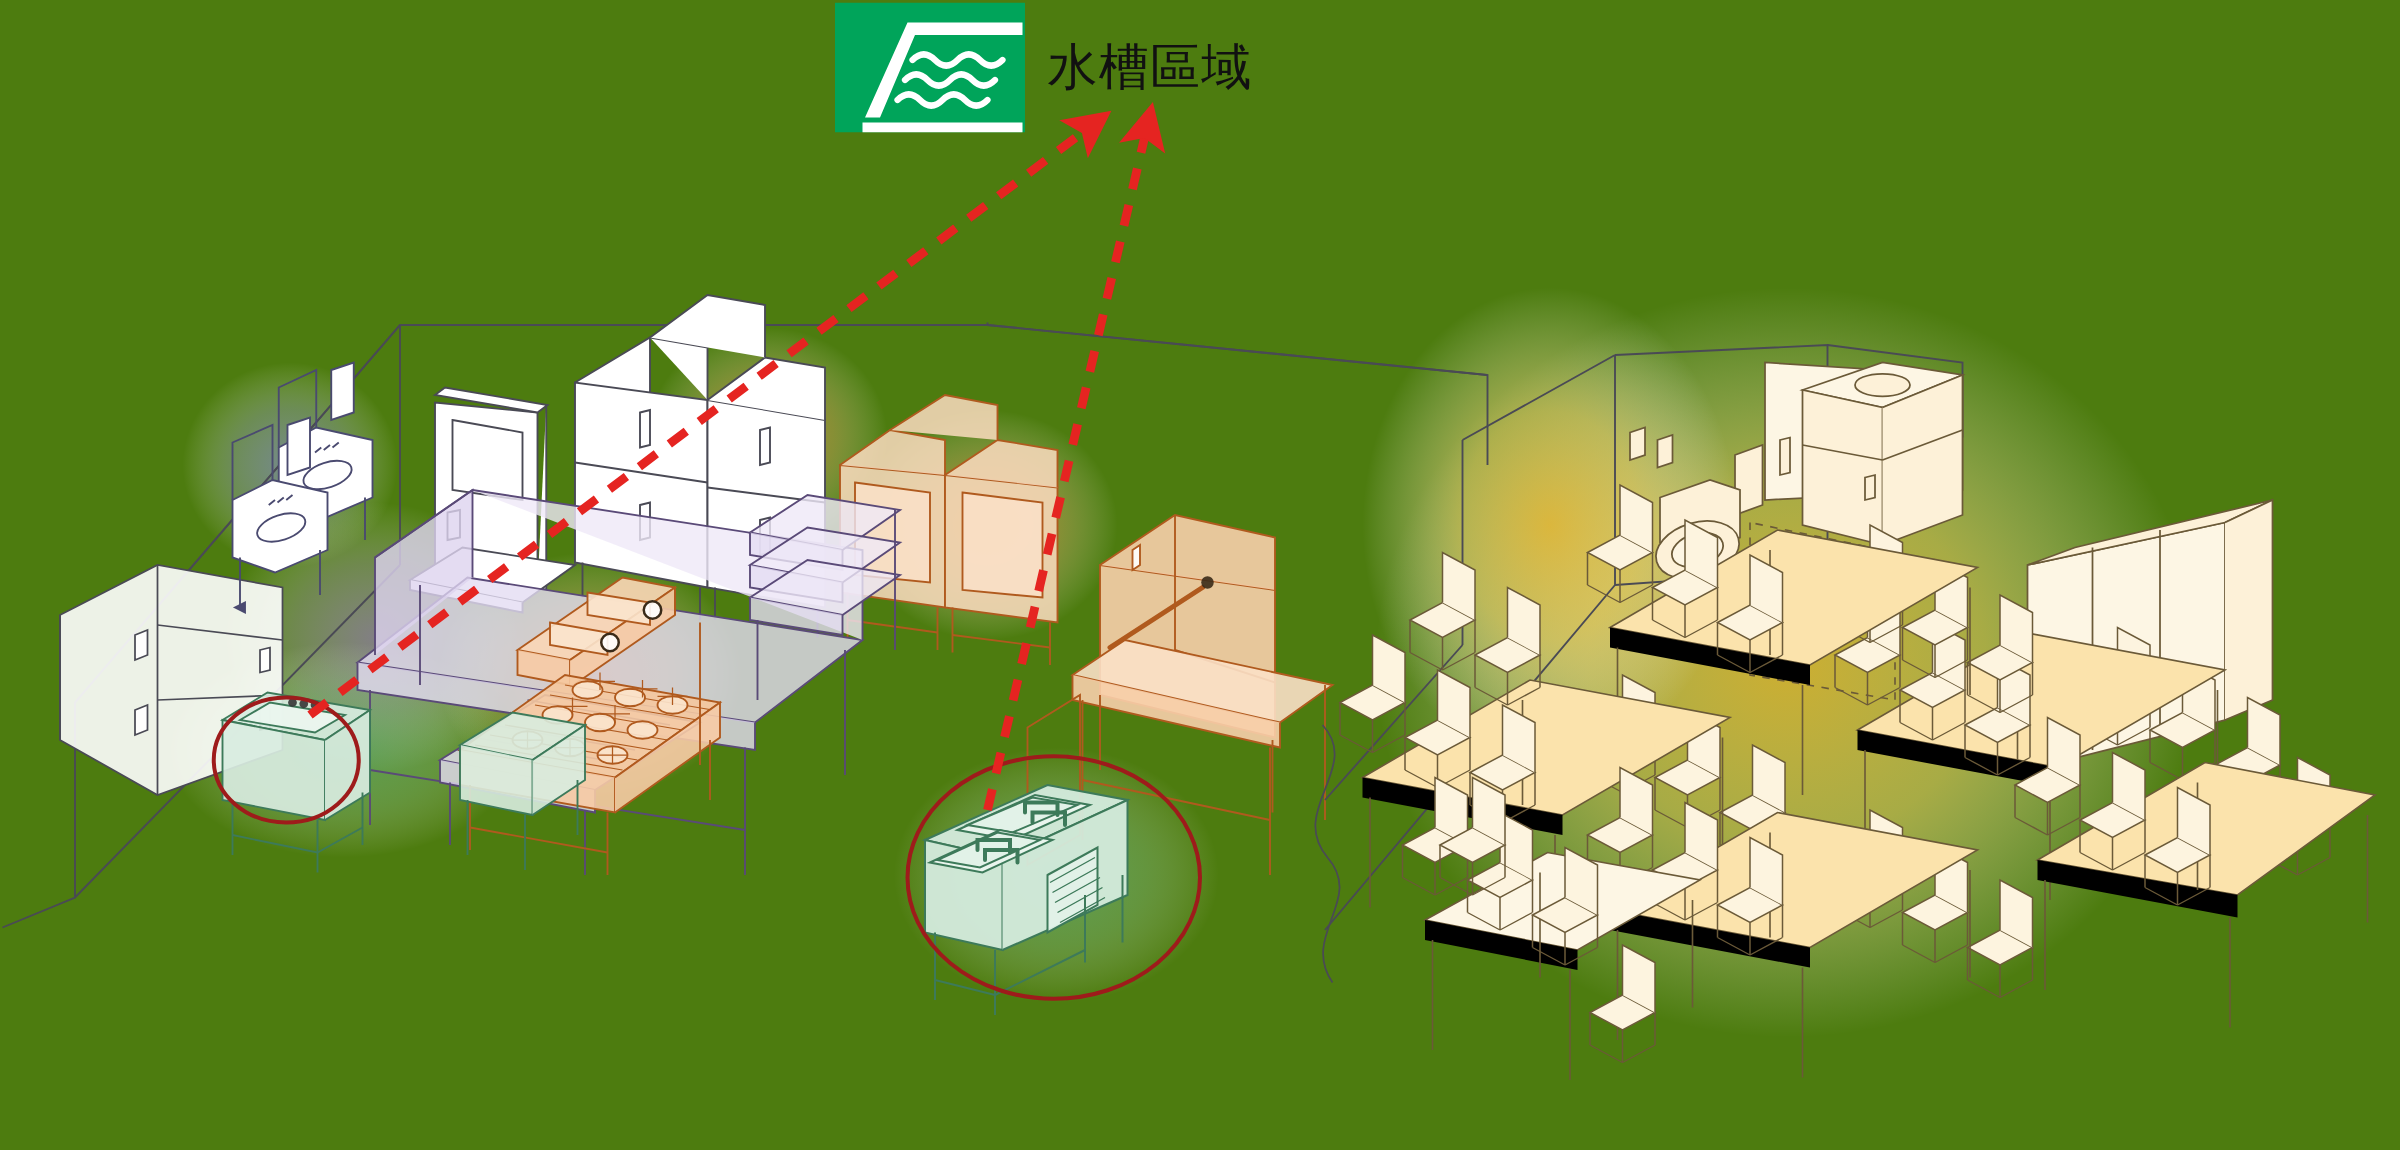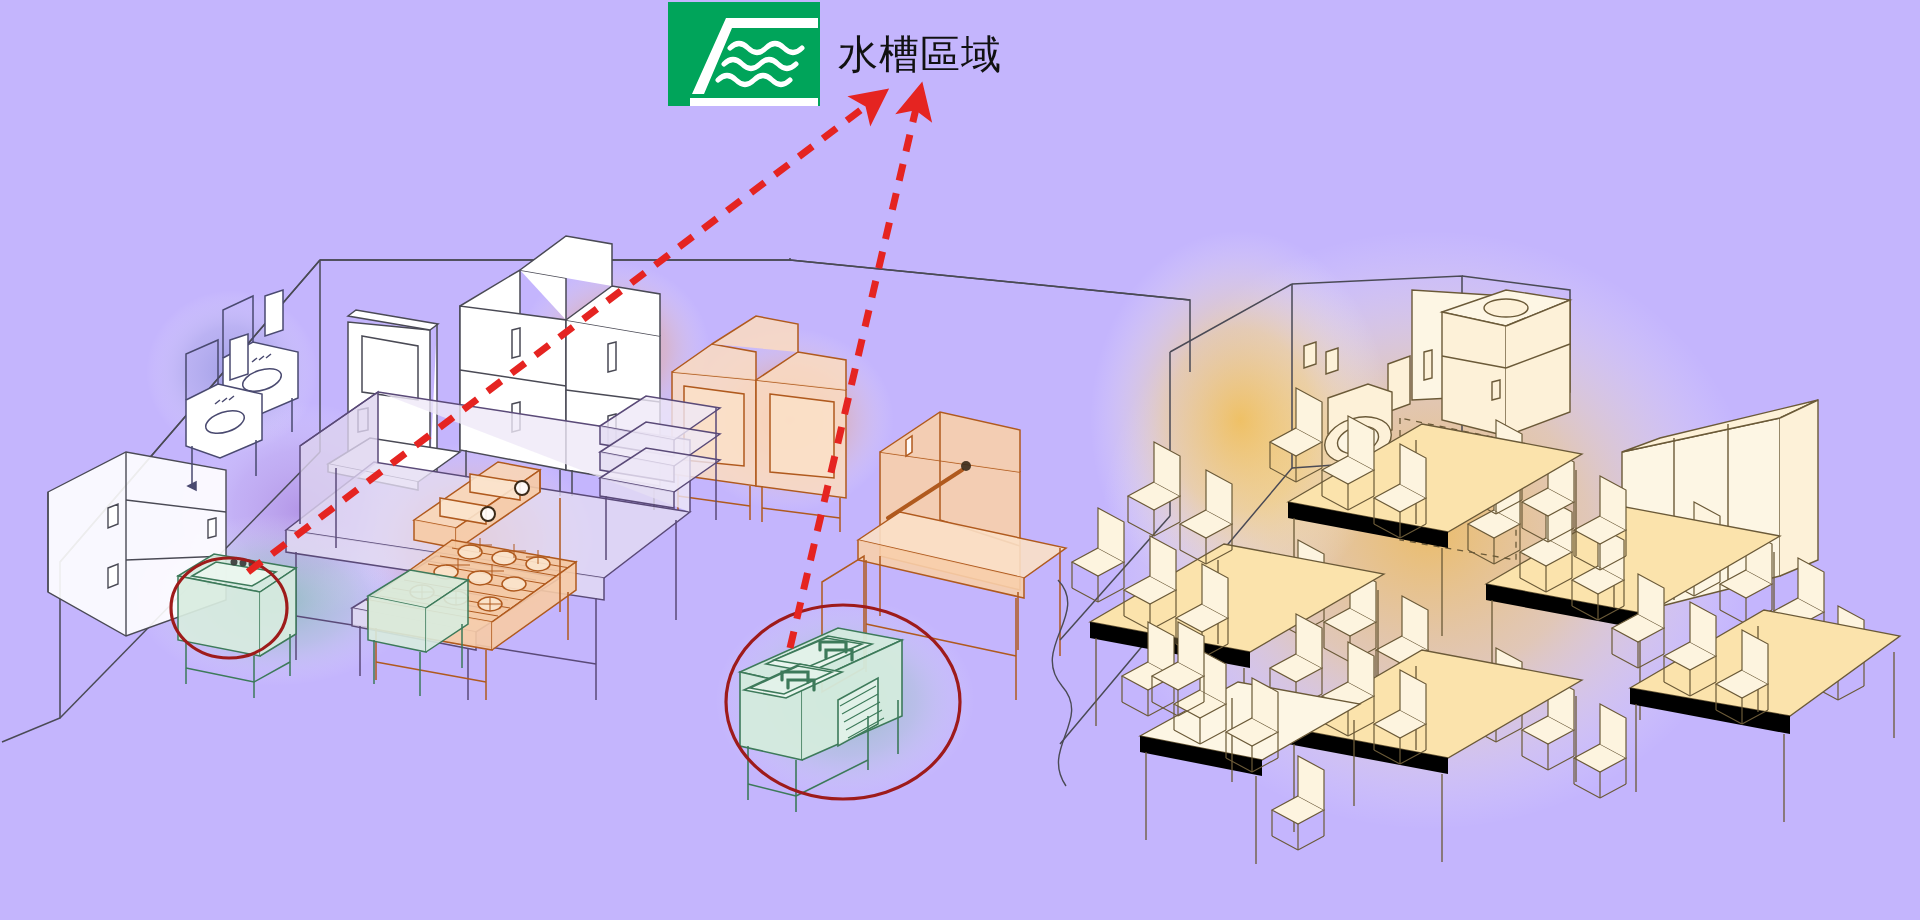--- a/index.html
+++ b/index.html
@@ -1,17 +1,17 @@
 <!DOCTYPE html>
 <html><head>
 <meta charset="utf-8">
 <style>
   html,body{margin:0;padding:0;background:#ffffff;}
   body{width:1920px;height:920px;font-family:"DejaVu Sans","Liberation Sans",sans-serif;overflow:hidden;}
-  #stage{position:relative;width:1920px;height:920px;background:#c4b5fd;}
+  #stage{position:relative;width:1920px;height:920px;background:#4d7c0f;}
   #scene{position:absolute;left:0;top:0;width:1920px;height:920px;}
   .legend-wrap{position:absolute;left:668px;top:2px;display:flex;align-items:center;gap:18px;}
   .legend-icon{width:152px;height:104px;display:block;}
   .legend-text{font-size:40px;line-height:1;color:#111111;font-family:"DejaVu Sans","Liberation Sans",sans-serif;white-space:nowrap;letter-spacing:1px;}
 </style>
 </head>
 <body>
 
 <div id="stage">
 

